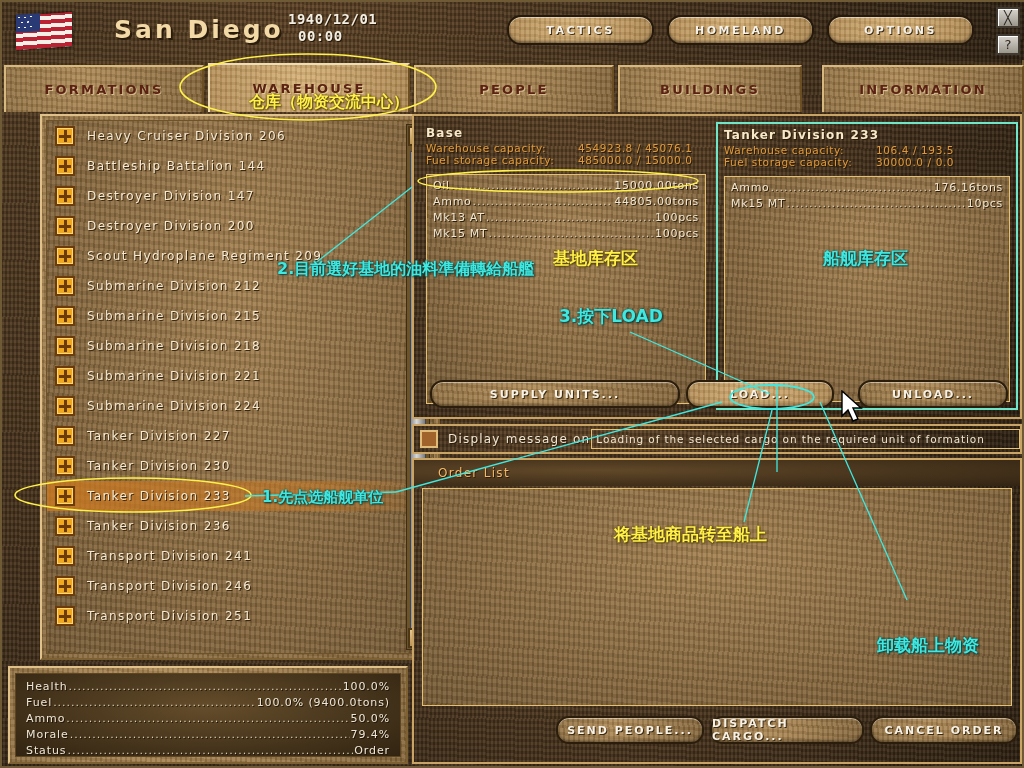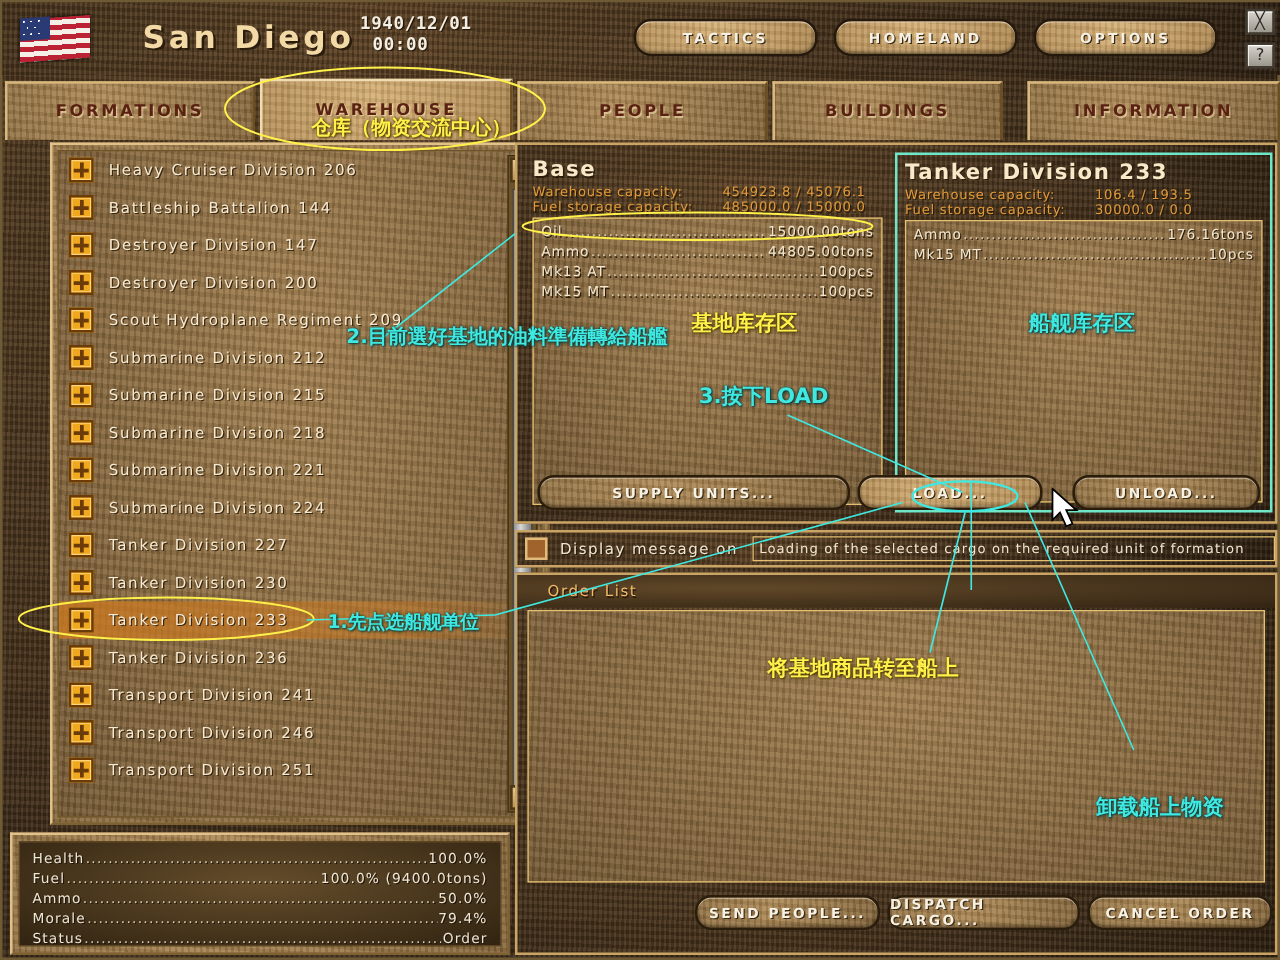--- a/index.html
+++ b/index.html
@@ -217,21 +217,21 @@
   #right-col { position:absolute; left:410px; top:112px; width:610px; height:650px; }
 
   #transfer-box {
     position:absolute; left:0; top:0; width:610px; height:305px;
     border:2px solid #caa464;
   }
   .inv-panel { position:absolute; top:6px; height:288px; }
   #base-panel   { left:6px;   width:292px; }
   #ship-panel   { left:302px; width:302px; border:2px solid #6fe6c8; }
   .inv-head {
-    font-size:17px; font-weight:bold; letter-spacing:1.2px;
+    font-size:12px; font-weight:bold; letter-spacing:1.2px;
     color:#f8e9c8; text-shadow:1px 1px 0 #2a1b0a; padding:4px 0 2px 6px;
   }
   .cap-line {
     font-size:10.5px; letter-spacing:.6px; color:#e09a3a;
     font-family:"DejaVu Sans", sans-serif;
     text-shadow:1px 1px 0 #2a1b0a;
     padding-left:6px; line-height:12px; white-space:nowrap;
   }
   .cap-line .lbl { display:inline-block; width:152px; }
   .cap-line .val { display:inline-block; width:auto; }
@@ -265,21 +265,21 @@
   }
   #msg-checkbox {
     width:18px; height:18px; background:#a0632b;
     border:2px solid #e0bb7a; cursor:pointer; flex:0 0 18px;
   }
   #msg-label {
     margin-left:10px; font-size:12px; letter-spacing:1.2px; color:#f0e6d2;
     text-shadow:1px 1px 0 #2b1c0b; white-space:nowrap;
   }
   #msg-field {
-    margin-left:12px; flex:1 1 auto; height:20px;
+    margin-left:1px; flex:1 1 auto; height:20px;
     border:1px solid #e4c070;
     font-size:10.5px; letter-spacing:.9px; color:#f2e6ce;
     display:flex; align-items:center; padding-left:4px; white-space:nowrap;
     overflow:hidden;
   }
 
   #order-box {
     position:absolute; left:0; top:344px; width:610px; height:306px;
     border:2px solid #caa464;
   }

